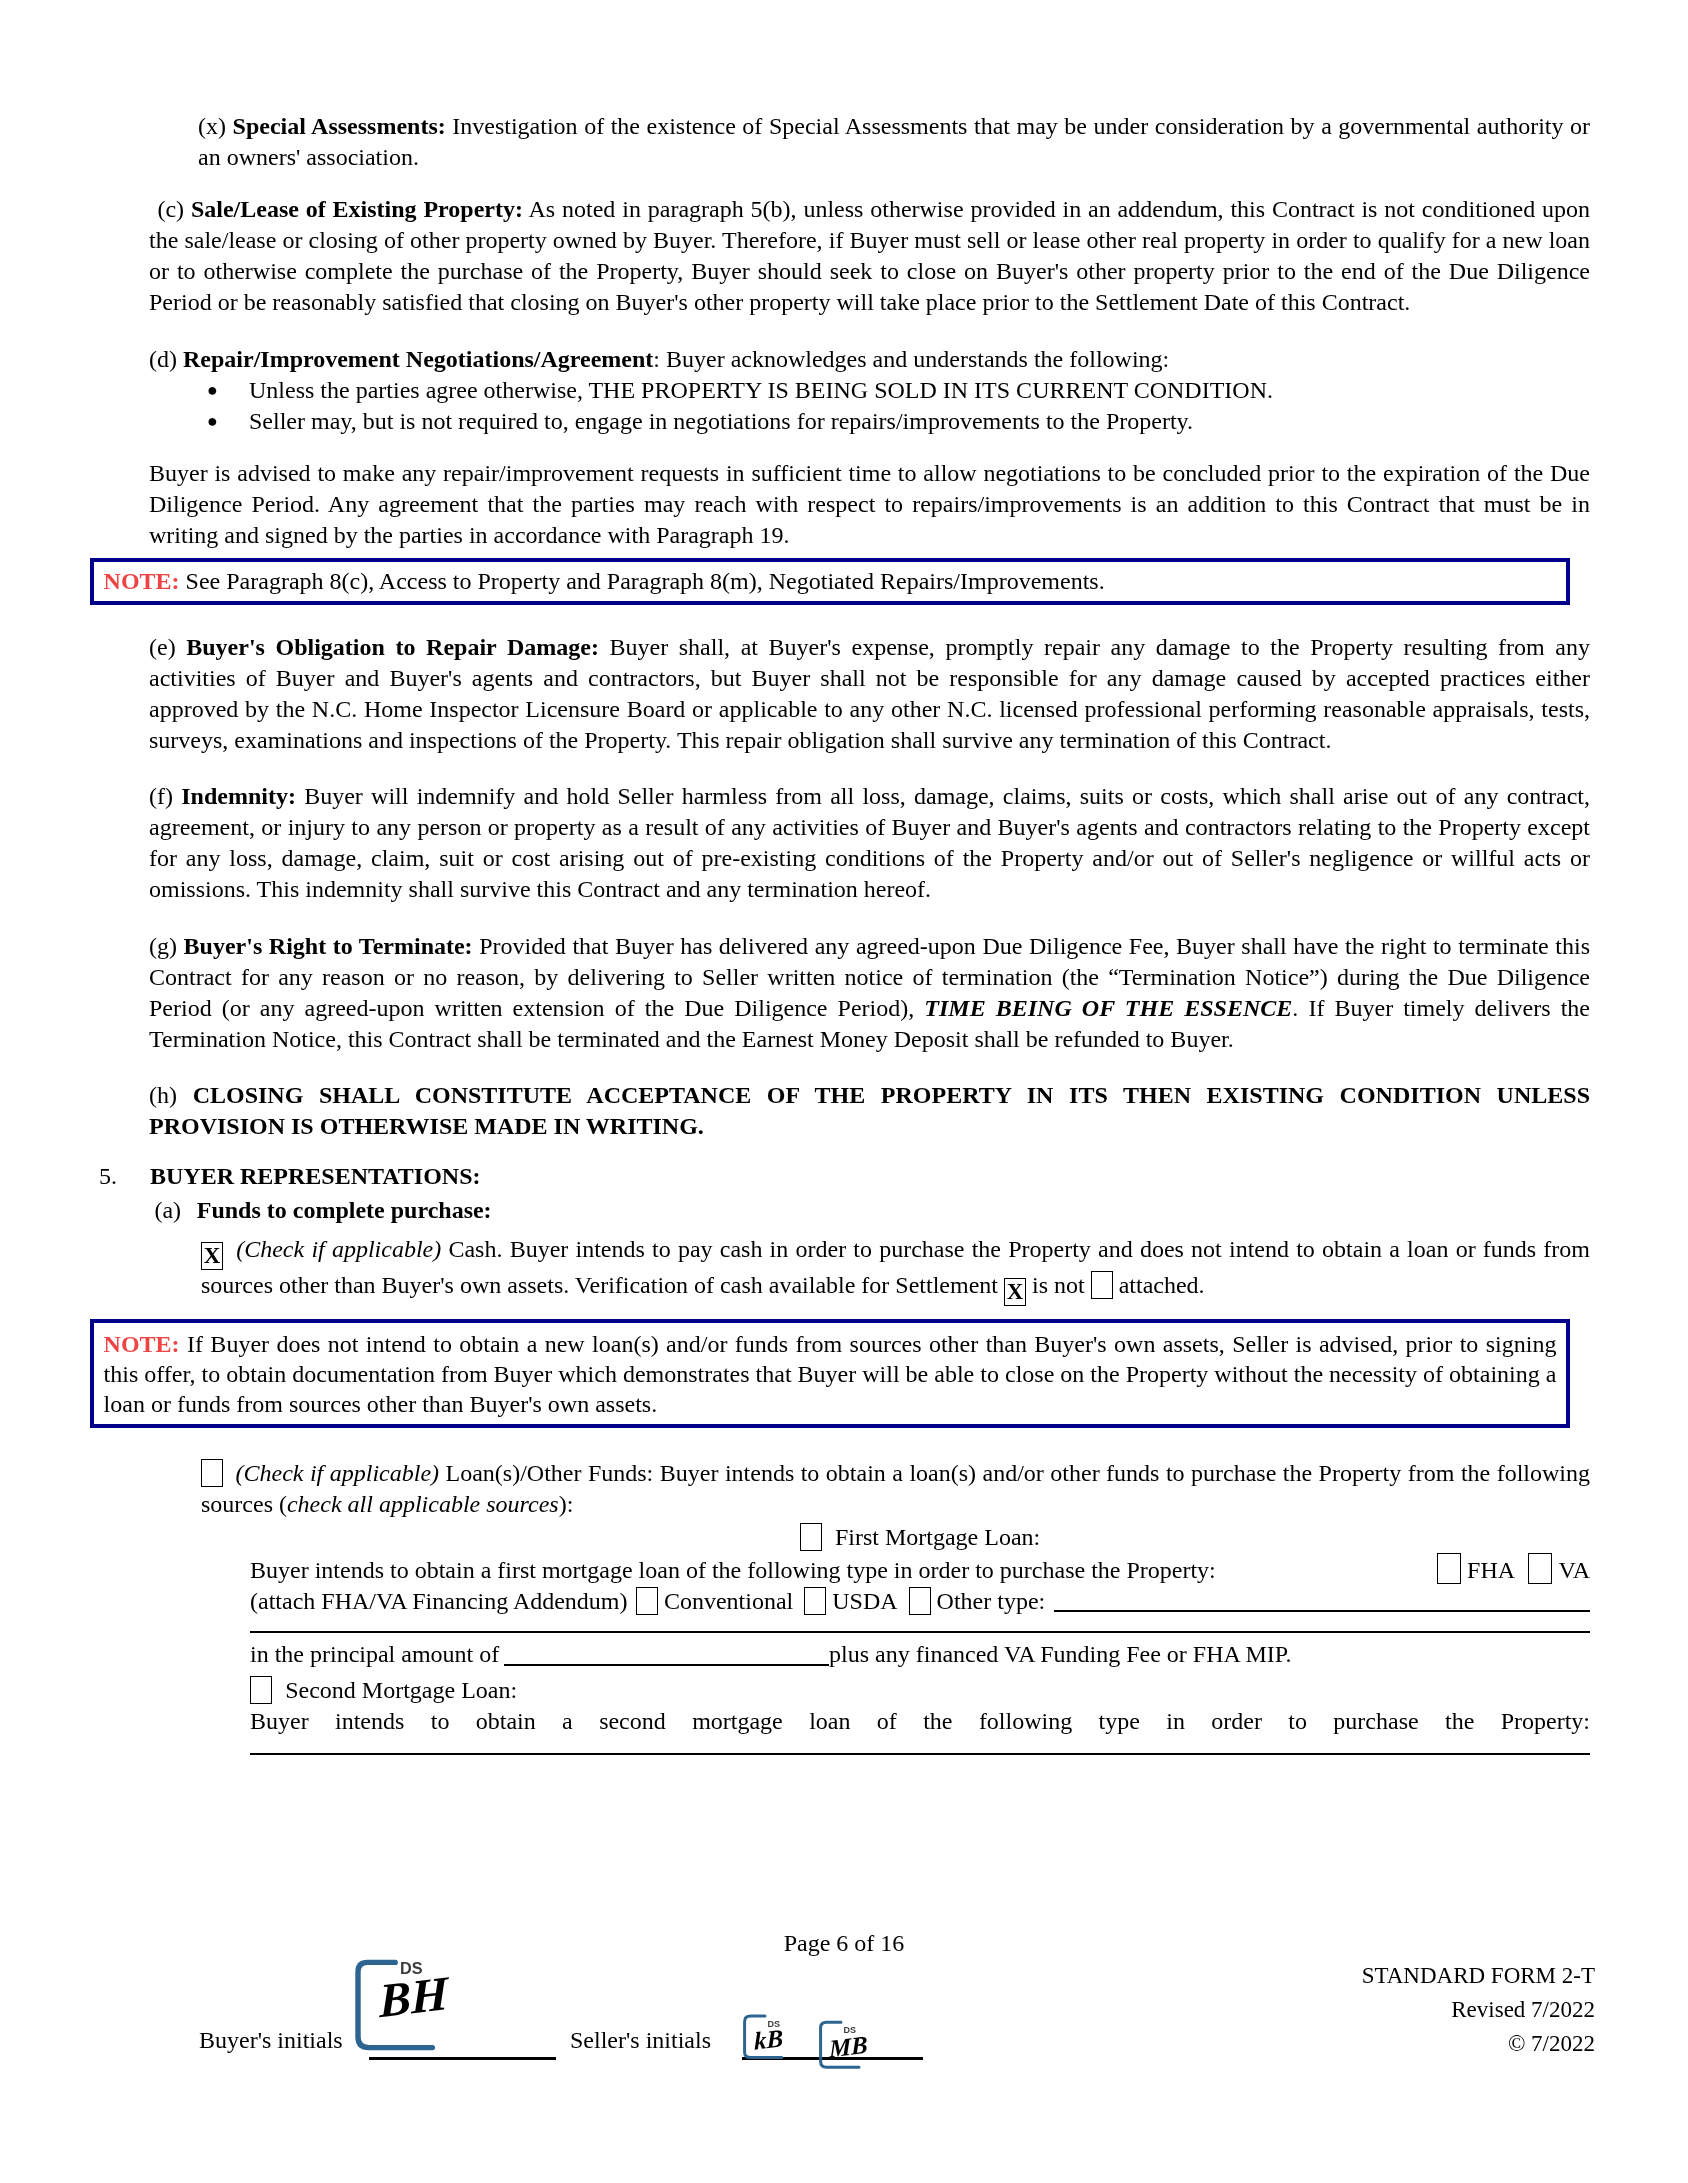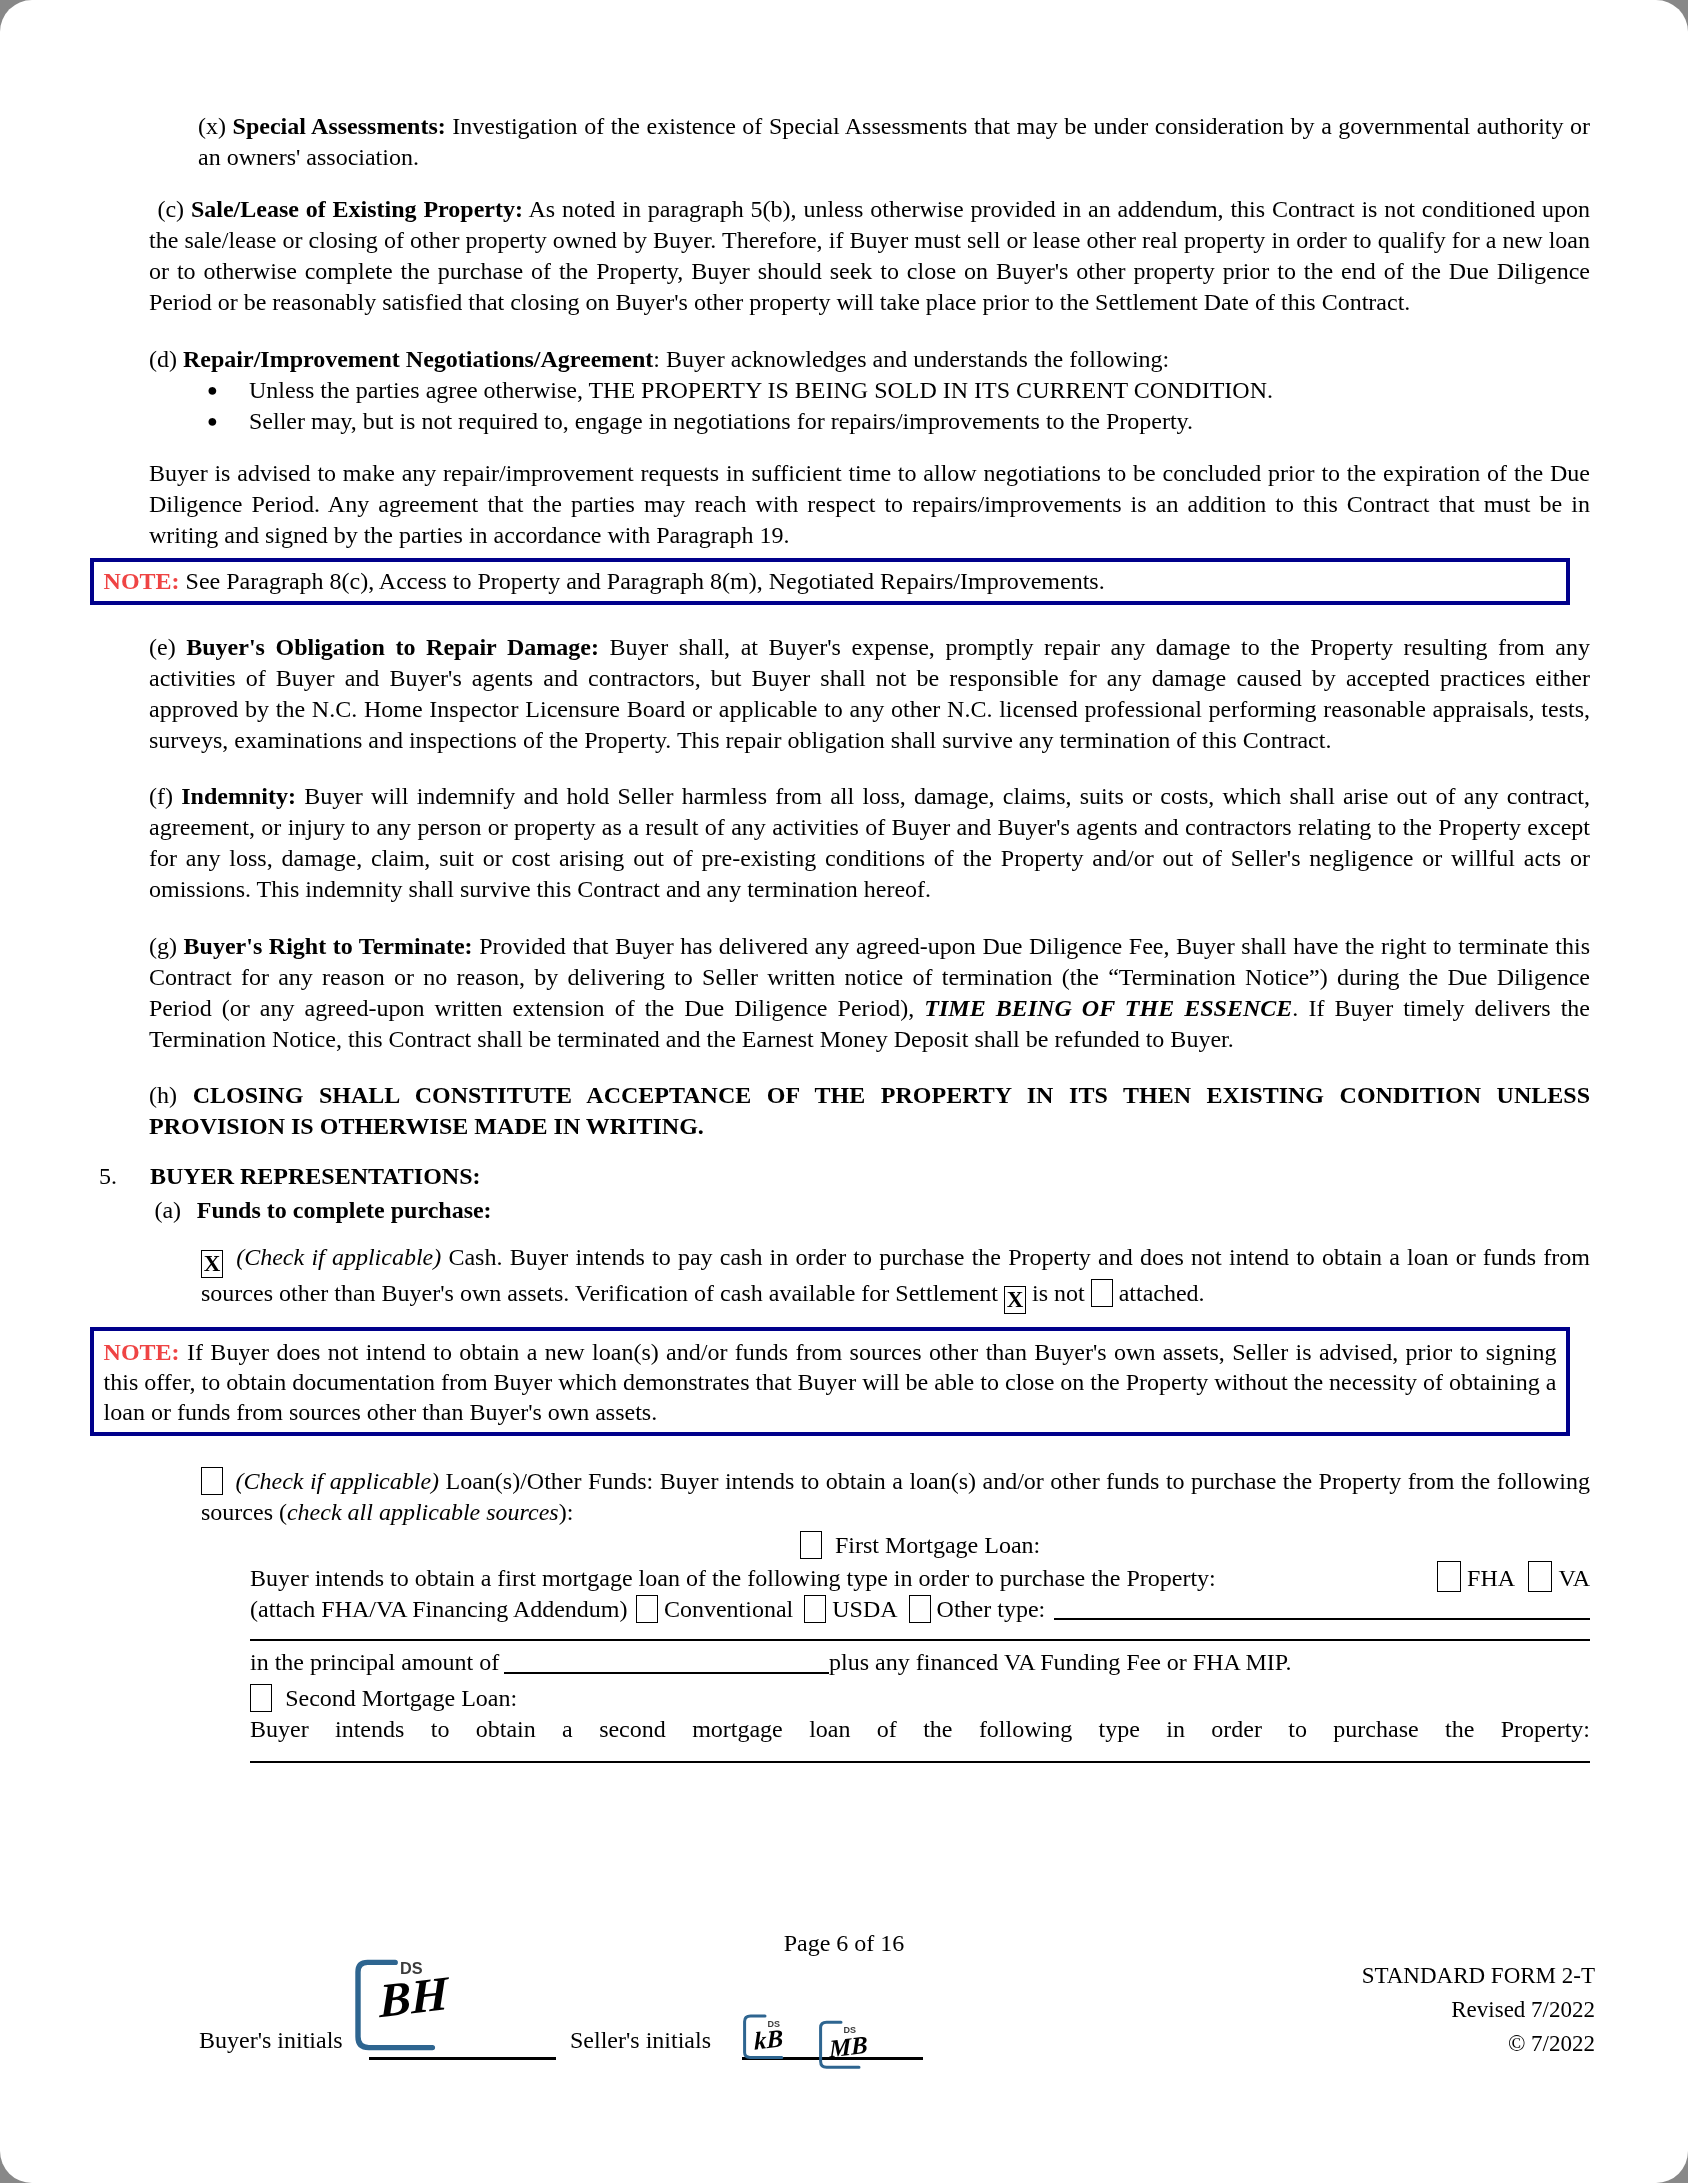--- a/index.html
+++ b/index.html
@@ -1,17 +1,17 @@
 <!DOCTYPE html>
 <html style="font-size:9.6px"><head>
 <meta charset="utf-8">
 <style>
   html,body{margin:0;padding:0;background:#888;}
   .page{position:relative;width:1688px;height:2183px;background:#ffffff;
-        font-family:"Liberation Serif",serif;font-size:24px;line-height:31px;color:#000;overflow:hidden;border-radius:32px;}
+        font-family:"Liberation Serif",serif;font-size:24px;line-height:31px;color:#000;overflow:hidden;}
   .content{position:absolute;left:149px;top:111px;width:1441px;text-align:justify;}
   .para{margin:0;}
   b{font-weight:bold;}
   i{font-style:italic;}
   .indent1{margin-left:49px;}
   .bullet-row{display:flex;margin-left:58px;text-align:left;}
   .bullet-dot{width:42px;font-size:18px;flex:none;}
   .bullet-text{flex:1;}
   .note-box{border:4.2px solid #00008B;margin-left:-59px;width:1480px;box-sizing:border-box;
             padding:5.4px 9.6px;line-height:29px;}
@@ -82,21 +82,21 @@
 
     <p class="para" style="margin-bottom:25px;"><span>(g) </span><b>Buyer's Right to Terminate:</b><span> Provided that Buyer has delivered any agreed-upon Due Diligence Fee, Buyer shall have the right to terminate this Contract for any reason or no reason, by delivering to Seller written notice of termination (the “Termination Notice”) during the Due Diligence Period (or any agreed-upon written extension of the Due Diligence Period), </span><b><i>TIME BEING OF THE ESSENCE</i></b><span>. If Buyer timely delivers the Termination Notice, this Contract shall be terminated and the Earnest Money Deposit shall be refunded to Buyer.</span></p>
 
     <p class="para" style="margin-bottom:19px;"><span>(h) </span><b>CLOSING SHALL CONSTITUTE ACCEPTANCE OF THE PROPERTY IN ITS THEN EXISTING CONDITION UNLESS PROVISION IS OTHERWISE MADE IN WRITING.</b></p>
 
     <div class="sec5" style="margin-bottom:2.4px;">
       <span class="num">5.</span>
       <b>BUYER REPRESENTATIONS:</b>
     </div>
 
-    <p class="para sub-a" style="margin-bottom:16px;"><span>(a)</span><b>Funds to complete purchase:</b></p>
+    <p class="para sub-a" style="margin-bottom:8px;"><span>(a)</span><b>Funds to complete purchase:</b></p>
 
     <div class="cash-block" style="margin-bottom:13.3px;">
       <span class="cb">X</span>
       <span style="margin-left:6px;"><i>(Check if applicable)</i></span><span> Cash. Buyer intends to pay cash in order to purchase the Property and does not intend to obtain a loan or funds from sources other than Buyer's own assets. Verification of cash available for Settlement </span><span class="cb">X</span><span> is not </span><span class="cb"></span><span> attached.</span>
     </div>
 
     <div class="note-box" style="margin-bottom:30px;line-height:30px;">
       <span class="note-label">NOTE:</span><span> If Buyer does not intend to obtain a new loan(s) and/or funds from sources other than Buyer's own assets, Seller is advised, prior to signing this offer, to obtain documentation from Buyer which demonstrates that Buyer will be able to close on the Property without the necessity of obtaining a loan or funds from sources other than Buyer's own assets.</span>
     </div>
 

